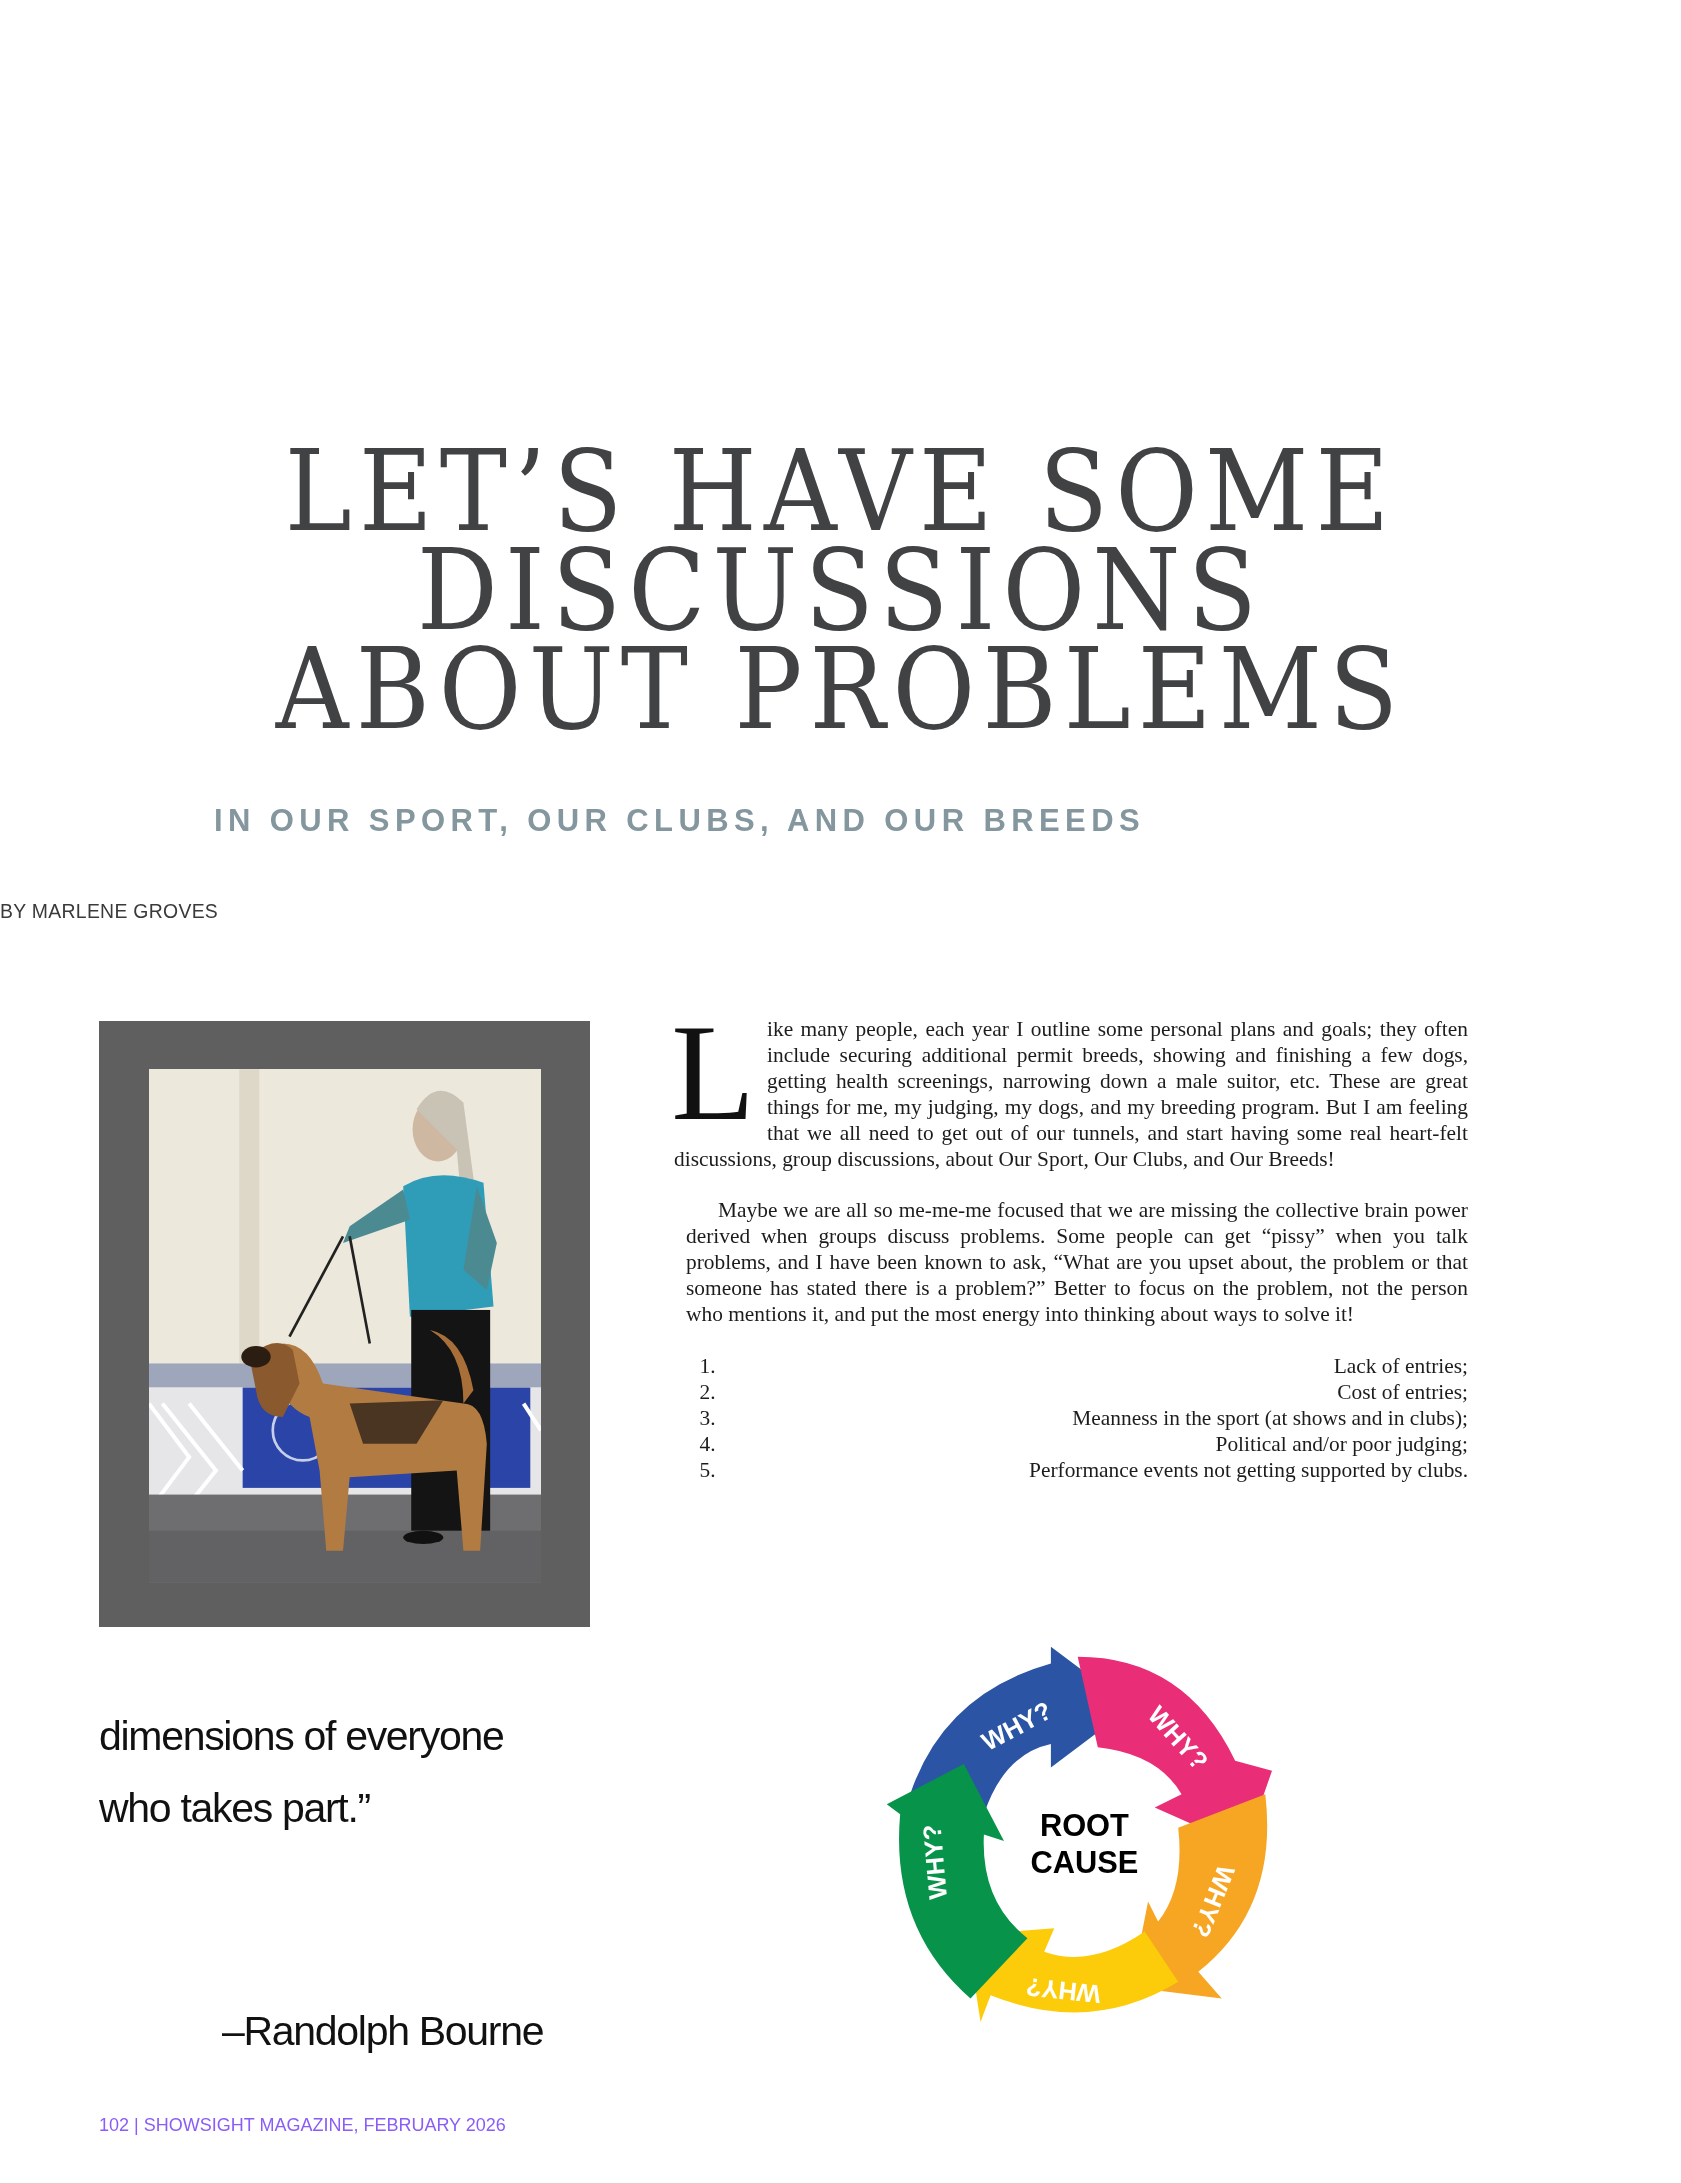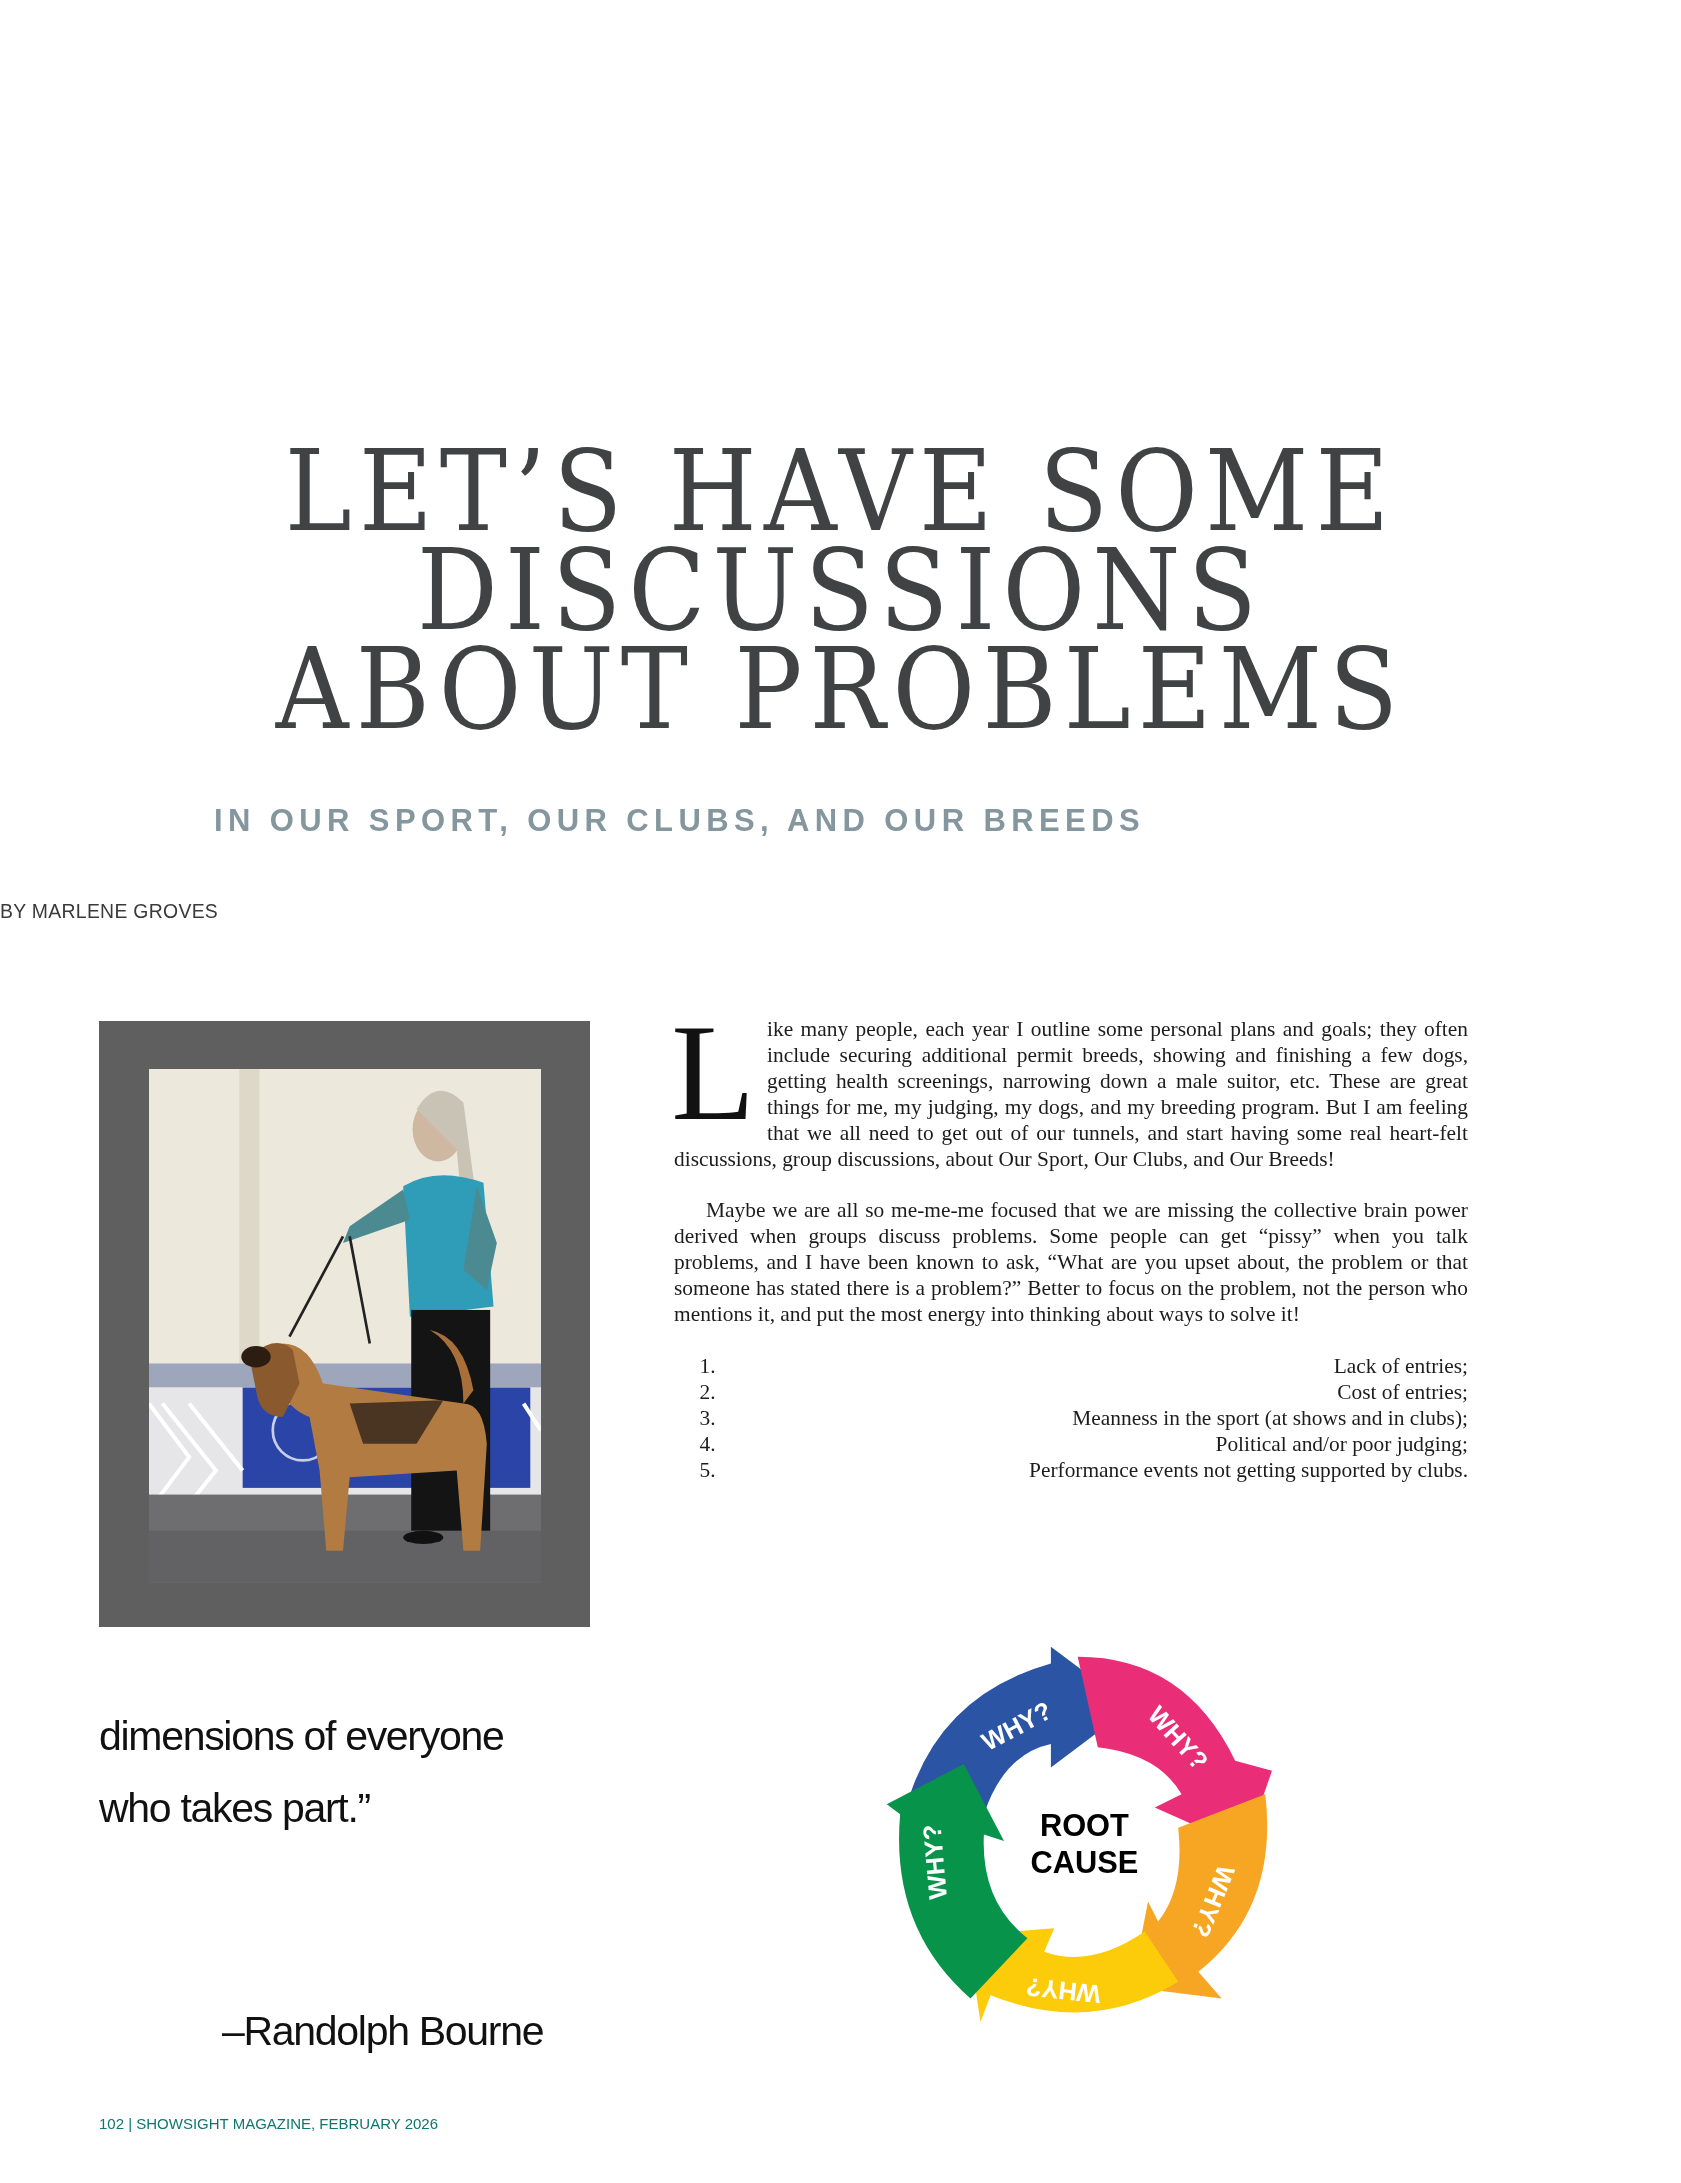--- a/index.html
+++ b/index.html
@@ -38,21 +38,21 @@
       background: #ece9dd; overflow: hidden;
     }
 
     .body-col {
       left: 674px; top: 1016px; width: 794px;
       font-family: "Liberation Serif", "DejaVu Serif", serif;
       color: #1c1c1c; font-size: 21.4px; line-height: 26px;
       text-align: justify;
     }
     .body-col p { margin: 0 0 25.4px 0; }
-    .body-col p.indent { text-indent: 32px; }
+    .body-col p.indent { text-indent: 32px; margin-left: 12px; }
     .dropcap {
       float: left; font-size: 137px; line-height: 106px;
       margin: 4px 12px 0 -2.7px; color: #111; font-family: "Liberation Serif", serif;
     }
     .body-col ol { margin: 0; padding-left: 47px; text-align: right; }
     .body-col ol li { margin: 0; }
 
     .quote {
       left: 99px; top: 1700px; width: 509px;
       font-family: "Liberation Sans", sans-serif;
@@ -61,21 +61,21 @@
     .quote .line { display: block; white-space: nowrap; }
     .quote-attrib {
       left: 222px; top: 2008px;
       font-family: "Liberation Sans", sans-serif;
       color: #111; font-size: 41px; letter-spacing: -1.3px; white-space: nowrap;
     }
 
     .footer {
       left: 99px; top: 2115px;
       font-family: "Liberation Sans", sans-serif;
-      color: #0f766e; font-size: 15px; white-space: nowrap;
+      color: #8b5cf6; font-size: 18px; white-space: nowrap;
     }
 
     .cycle { left: 870px; top: 1620px; width: 402px; height: 402px; }
     .cycle text.why {
       font-family: "Liberation Sans", sans-serif; font-weight: bold;
       fill: #ffffff; font-size: 38px;
     }
     .cycle text.root {
       font-family: "Liberation Sans", sans-serif; font-weight: bold;
       fill: #000000; font-size: 46px;

